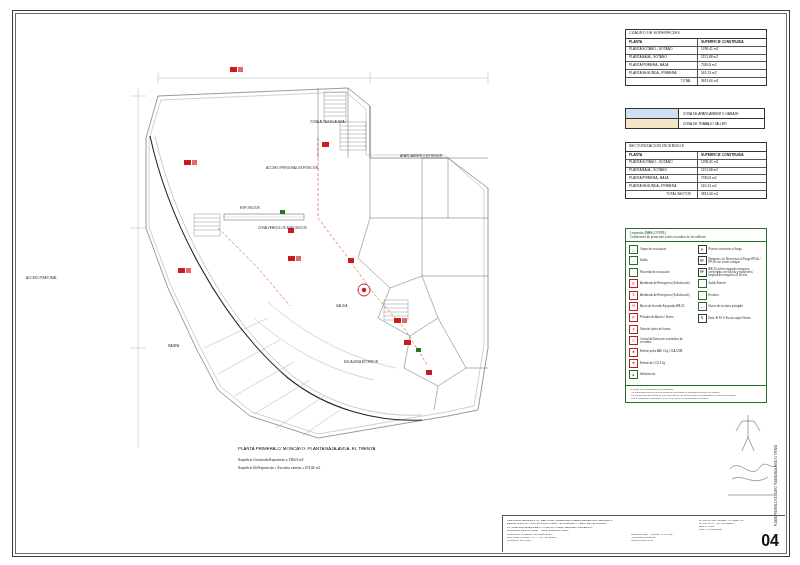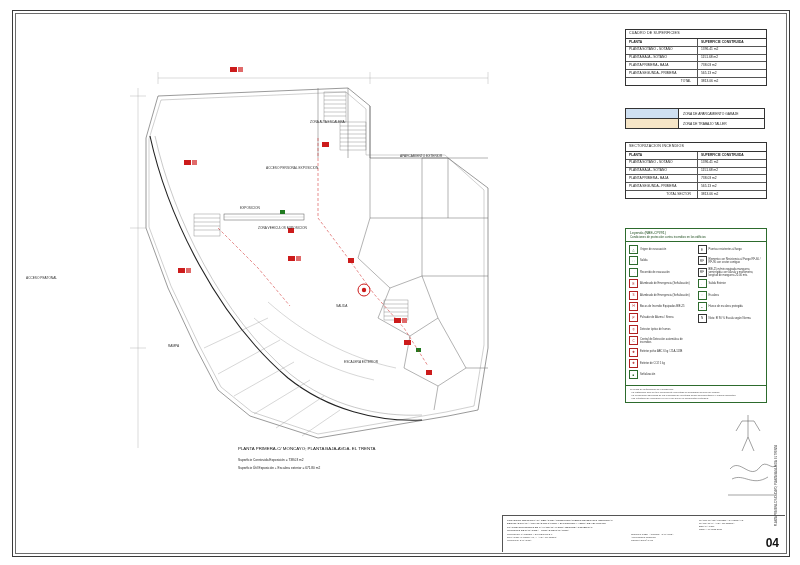--- a/index.html
+++ b/index.html
@@ -38,21 +38,21 @@
   .planlabel{position:absolute;font-size:3.2px;color:#333;white-space:nowrap;}
   .plantitle{position:absolute;font-size:4.4px;color:#111;}
   .plansub{position:absolute;font-size:3.2px;color:#222;}
 
   
   .titleblk{position:absolute;right:15px;bottom:13px;width:282px;height:36px;border-left:1px solid #555;border-top:1px solid #555;font-size:2.5px;}
   .tb-main{position:absolute;left:4px;top:3px;width:186px;line-height:1.35;color:#222;}
   .tb-sub{position:absolute;left:4px;top:17px;width:120px;line-height:1.3;color:#444;font-size:2.2px;}
   .tb-mid{position:absolute;left:128px;top:17px;width:64px;line-height:1.3;color:#444;font-size:2.2px;}
   .tb-right{position:absolute;left:196px;top:3px;width:84px;line-height:1.35;color:#333;font-size:2.3px;}
-  .tb-num{position:absolute;right:6px;bottom:2px;font-size:12px;font-weight:bold;color:#111;}
+  .tb-num{position:absolute;right:6px;bottom:2px;font-size:16px;font-weight:bold;color:#111;}
   .vlabel{position:absolute;right:22px;bottom:120px;font-size:2.6px;color:#333;transform:rotate(-90deg);transform-origin:right bottom;white-space:nowrap;}
   .signbox{position:absolute;right:20px;bottom:58px;width:58px;height:100px;}
 </style>
 </head>
 <body>
 
 <div id="sheet">
   <div class="frame"></div>
   <div class="frame2"></div>
 

